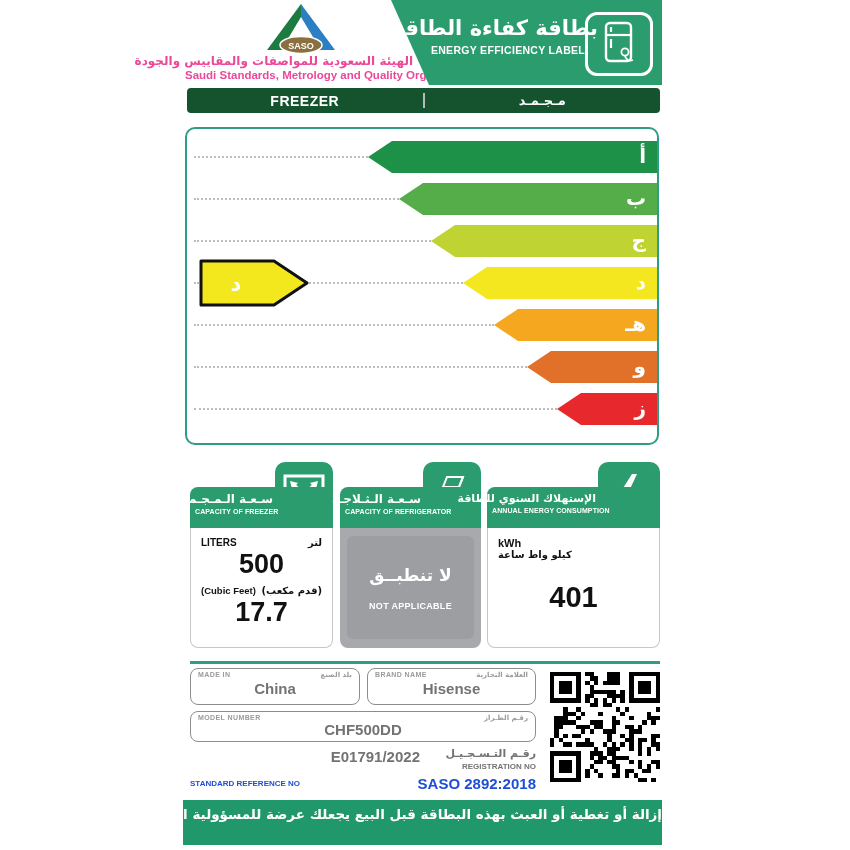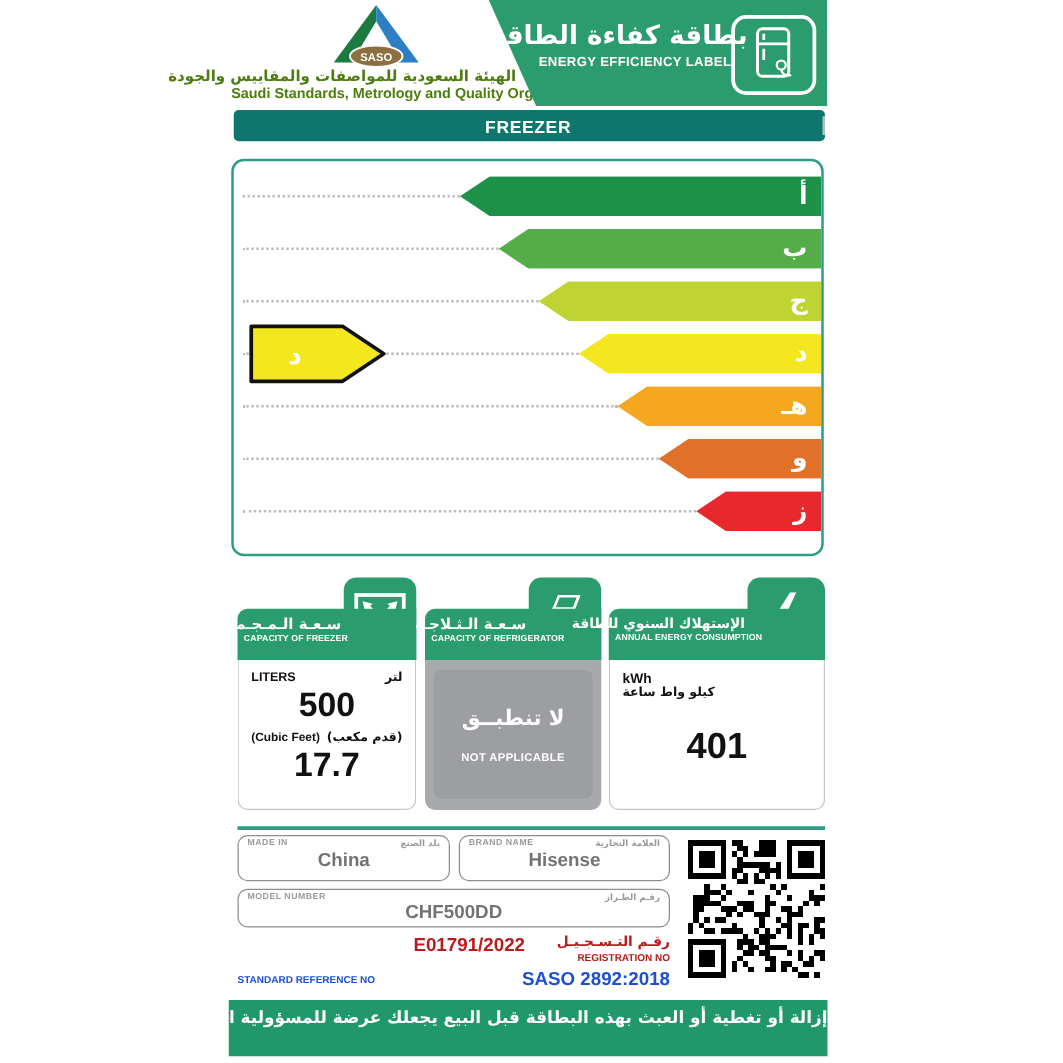--- a/index.html
+++ b/index.html
@@ -2,33 +2,33 @@
 <html><head>
 <meta charset="utf-8">
 <style>
   html,body{margin:0;padding:0;background:#fff;width:850px;height:850px;overflow:hidden;
     font-family:"Liberation Sans",sans-serif;-webkit-font-smoothing:antialiased;}
   .ar{font-family:"DejaVu Sans",sans-serif;}
   #label{position:absolute;left:183px;top:0;width:479px;height:850px;background:#fff;}
 
   
   #saso-logo{position:absolute;left:78px;top:3px;}
-  #org-block{position:absolute;left:2px;top:54px;width:228px;text-align:center;color:#4d7c0f;}
+  #org-block{position:absolute;left:2px;top:54px;width:228px;text-align:center;color:#ec4899;}
   #org-ar{font-size:12px;font-weight:bold;white-space:nowrap;}
   #org-en{font-size:11.5px;font-weight:600;white-space:nowrap;margin-top:1px;}
   #green-hdr{position:absolute;left:205px;top:0;width:274px;height:85px;background:#2A9C6E;
     clip-path:polygon(3px 0,100% 0,100% 100%,41px 100%);}
   #hdr-titles{position:absolute;left:30px;top:16px;width:180px;text-align:center;color:#fff;}
   #hdr-title-ar{font-size:21px;font-weight:bold;white-space:nowrap;}
   #hdr-title-en{font-size:10.5px;font-weight:bold;letter-spacing:.3px;white-space:nowrap;margin-top:4px;}
   #fridge-box{position:absolute;right:9px;top:12px;width:62px;height:58px;border:3px solid #fff;border-radius:12px;
     display:flex;align-items:center;justify-content:center;}
 
   
-  #product-bar{position:absolute;left:4px;top:88px;width:473px;height:25px;background:#0f766e;border-radius:4px;
+  #product-bar{position:absolute;left:4px;top:88px;width:473px;height:25px;background:#14532d;border-radius:4px;
     display:flex;align-items:center;color:#fff;}
   #product-bar .half{flex:1;text-align:center;font-weight:bold;}
   #product-en{font-size:14px;letter-spacing:.5px;}
   #product-divider{width:2px;height:15px;background:#cfcfcf;opacity:.85;}
   #product-ar{font-size:13px;}
 
   
   #chart-box{position:absolute;left:2px;top:127px;width:470px;height:314px;background:#fff;
     border:2px solid #2F9C87;border-radius:10px;}
   .scale-row{position:absolute;left:7px;right:0;height:32px;display:flex;align-items:center;}
@@ -71,21 +71,21 @@
   #separator{position:absolute;left:7px;top:661px;width:470px;height:3px;background:#2F9C87;}
 
   
   .info-box{position:absolute;border:1.5px solid #8d8d8d;border-radius:8px;box-sizing:border-box;background:#fff;}
   #box-madein{left:7px;top:668px;width:170px;height:37px;}
   #box-brand{left:184px;top:668px;width:169px;height:37px;}
   #box-model{left:7px;top:711px;width:346px;height:31px;}
   .box-labels{display:flex;justify-content:space-between;padding:2px 7px 0 7px;
     font-size:7px;font-weight:bold;color:#9a9a9a;letter-spacing:.4px;}
   .box-value{text-align:center;font-weight:bold;font-size:15px;color:#737373;margin-top:1px;}
-  #reg-row{position:absolute;left:7px;top:747px;width:346px;display:flex;justify-content:flex-end;align-items:flex-start;gap:10px;color:#b91c1c;}
+  #reg-row{position:absolute;left:7px;top:747px;width:346px;display:flex;justify-content:flex-end;align-items:flex-start;gap:10px;color:#737373;}
   #reg-value{font-size:15px;font-weight:bold;margin-top:1px;}
   #reg-labels{width:106px;text-align:right;}
   #reg-ar{font-size:11px;font-weight:bold;white-space:nowrap;}
   #reg-en{font-size:8px;font-weight:bold;margin-top:2px;}
   #std-row{position:absolute;left:7px;top:775px;width:346px;display:flex;justify-content:space-between;align-items:center;color:#1d4ed8;}
   #std-en{font-size:8px;font-weight:bold;}
   #std-value{font-size:15px;font-weight:bold;}
   #std-ar{font-size:11px;font-weight:bold;}
   #qr{position:absolute;left:367px;top:671px;width:110px;height:112px;}
   #qr svg{width:100%;height:100%;shape-rendering:crispEdges;fill:#000;}
@@ -126,20 +126,21 @@
         <line x1="11" y1="18" x2="11" y2="27" stroke="#fff" stroke-width="2.2"></line>
         <circle cx="25" cy="31" r="3.6" fill="none" stroke="#fff" stroke-width="1.8"></circle>
         <path d="M25,35 q2,6 8,4" fill="none" stroke="#fff" stroke-width="1.8"></path>
       </svg>
     </div>
   </div>
 
   <div id="product-bar">
     <div class="half" id="product-en">FREEZER</div>
     <div id="product-divider"></div>
+    <div class="half ar" id="product-ar" dir="rtl">مـجـمـد</div>
   </div>
 
   <div id="chart-box">
     <div id="scale-rows">
         <div class="scale-row" style="top: 12px;">
           <div class="dots"></div>
           <div class="arrow" style="width: 289px; background: rgb(30, 145, 72);">
             <span class="grade-letter">أ</span>
           </div>
         </div>

